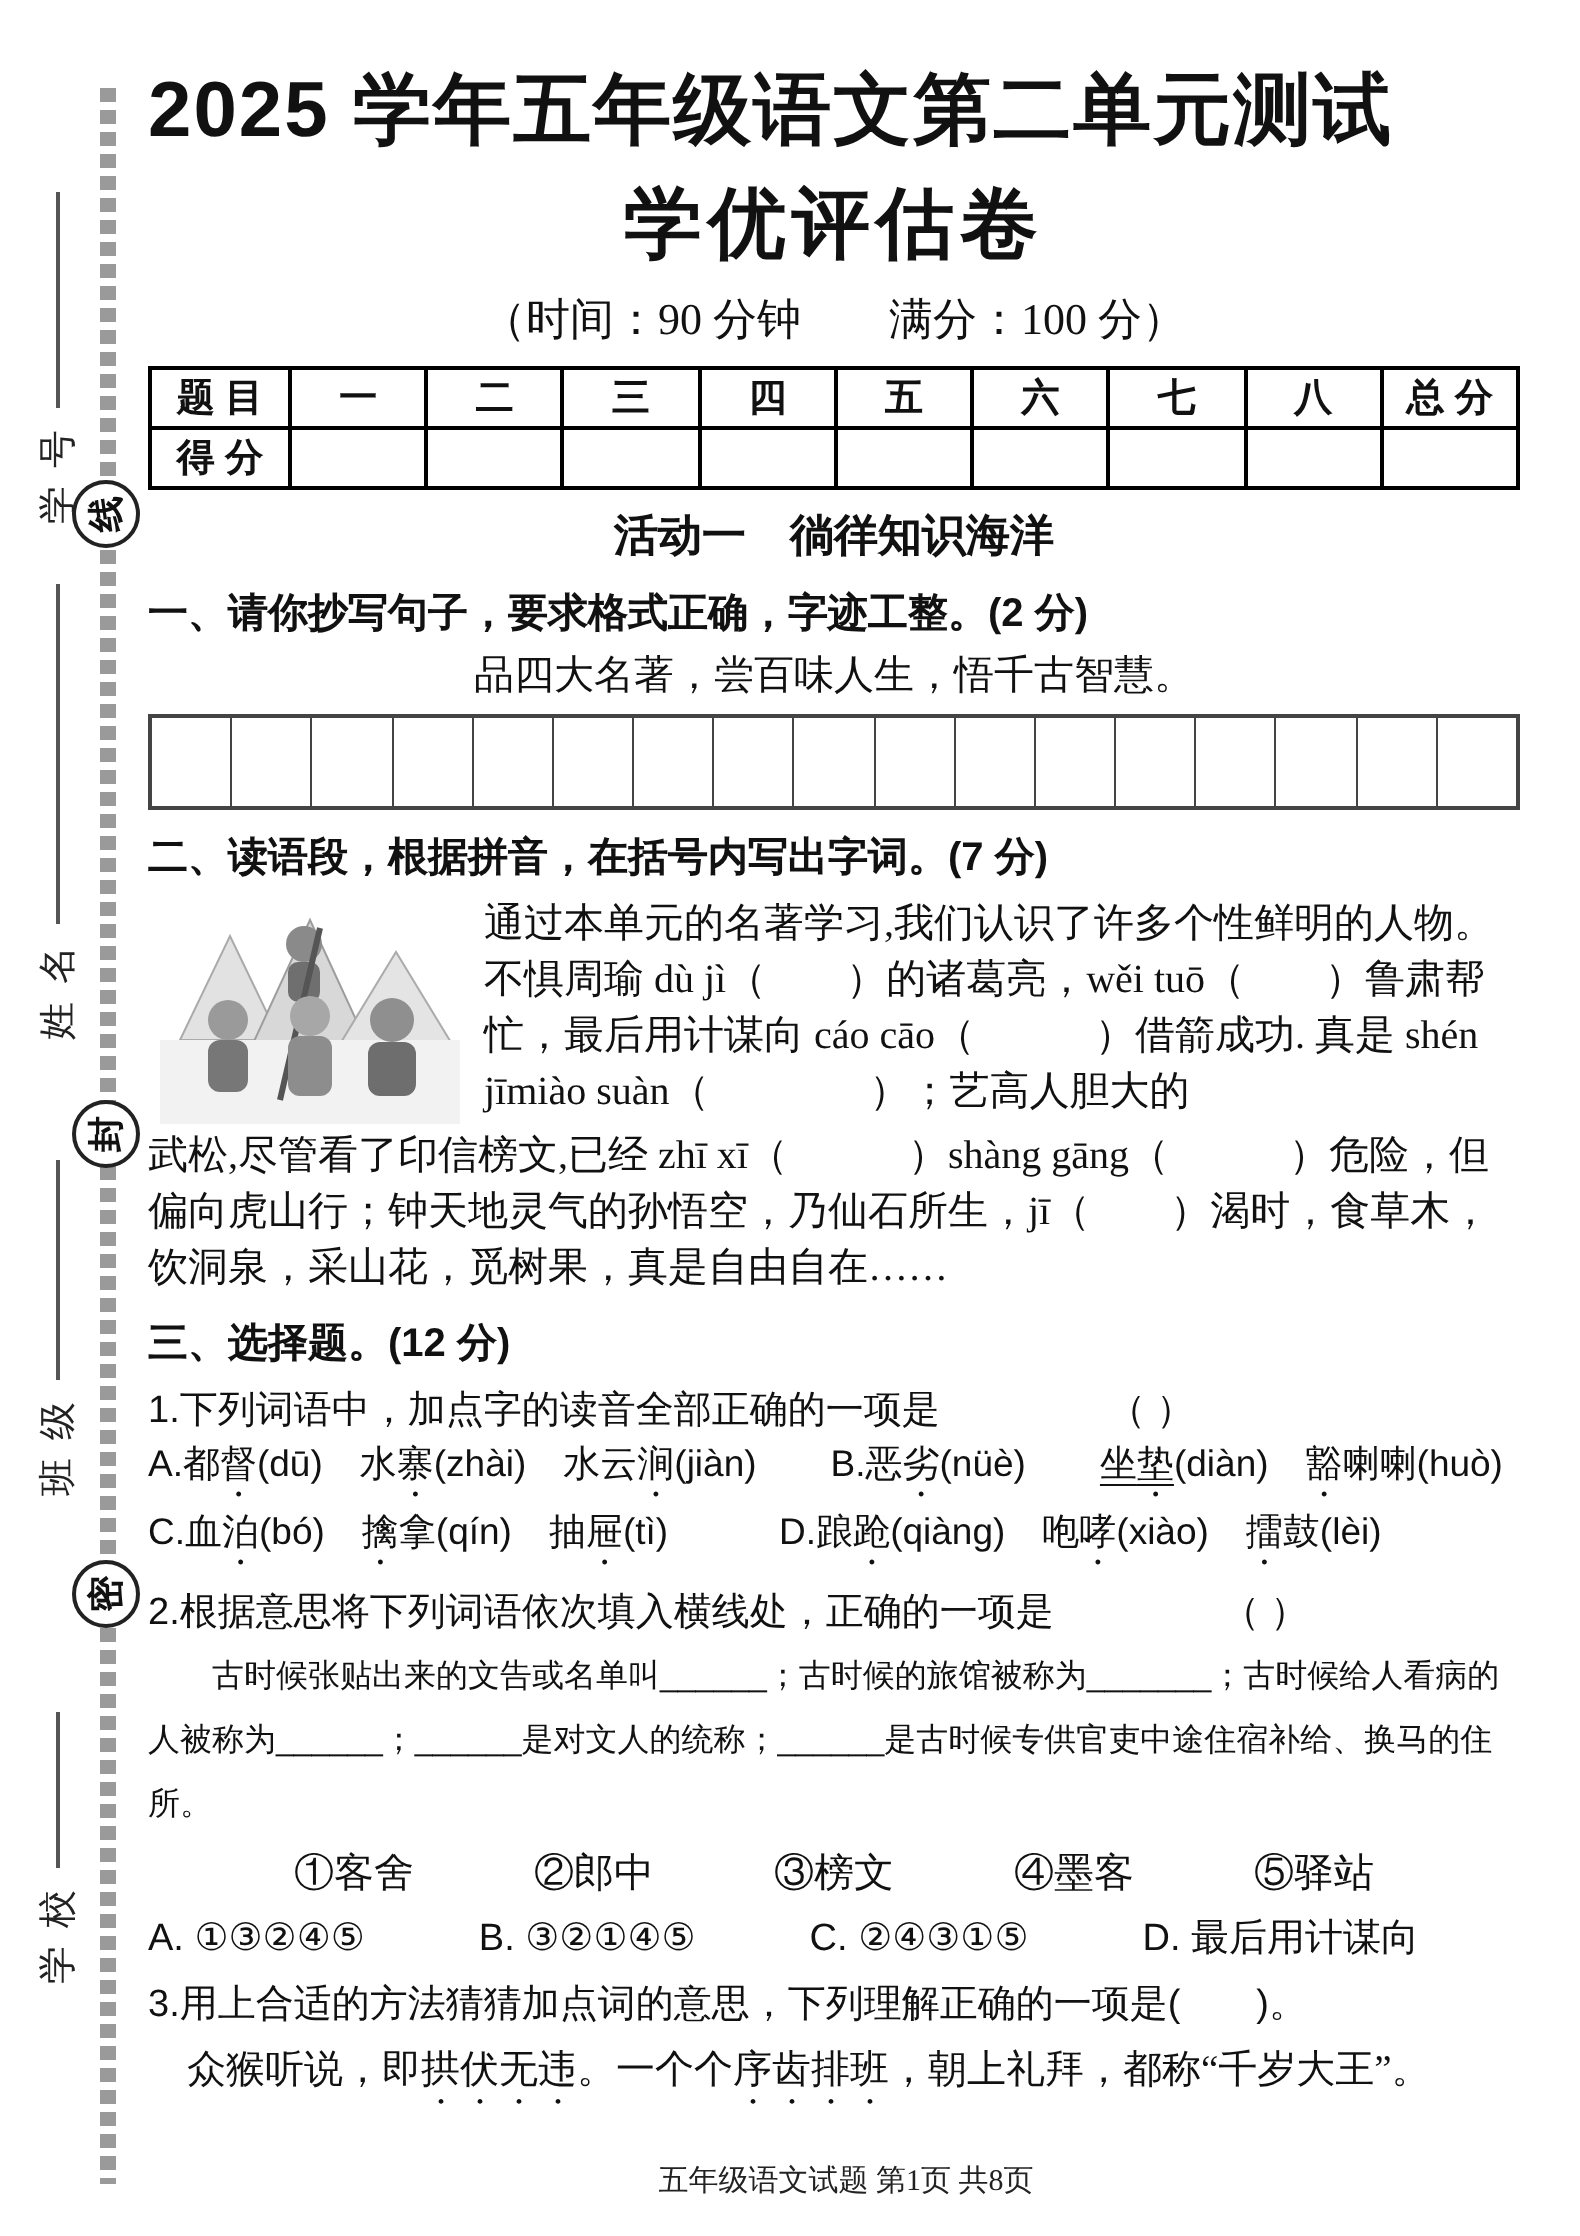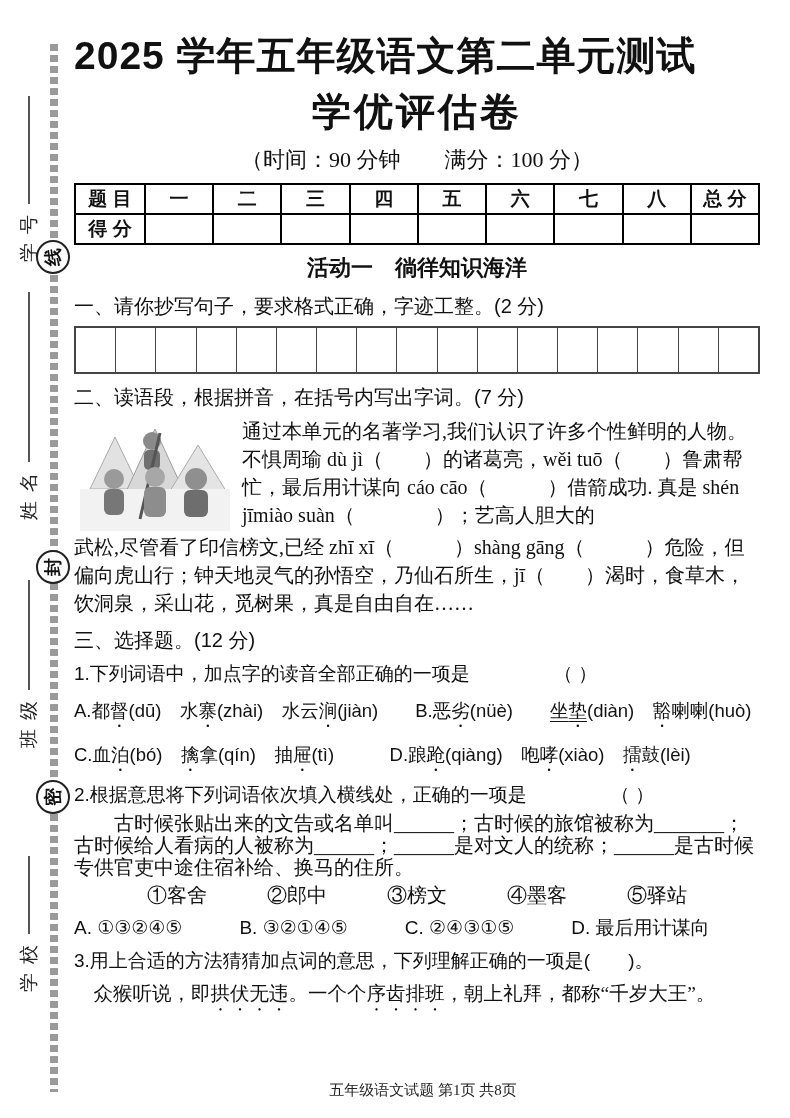--- a/index.html
+++ b/index.html
@@ -29,33 +29,33 @@
   .title1{font-size:39px;font-weight:bold;text-align:left;letter-spacing:1px;line-height:1.25;}
   .title2{font-size:39px;font-weight:bold;text-align:center;letter-spacing:3px;margin-top:4px;}
   .info{font-size:22px;text-align:center;margin-top:6px;font-family:"Liberation Serif",serif;}
   table.score{border-collapse:collapse;width:100%;margin-top:8px;table-layout:fixed;}
   table.score td{border:2px solid #000;text-align:center;font-size:19px;font-weight:bold;
     height:28px;padding:0;}
   table.score td.first{width:68px;}
   .intro{font-family:"Liberation Serif",serif;font-size:20px;line-height:27px;
     text-indent:2.6em;margin-top:8px;}
   .activity{font-size:22px;font-weight:bold;text-align:center;margin-top:8px;}
-  .sec-head{font-size:20px;font-weight:normal;margin-top:10px;}
+  .sec-head{font-size:20px;font-weight:bold;margin-top:10px;}
   .copy-sentence{font-family:"Liberation Serif",serif;font-size:20px;text-align:center;margin-top:4px;}
   .grid{display:flex;border:2px solid #444;height:44px;margin-top:6px;}
   .grid div{flex:1;border-right:1.5px solid #444;}
   .grid div:last-child{border-right:none;}
   .passage{margin-top:6px;font-family:"Liberation Serif",serif;font-size:20px;line-height:28px;}
   .passage .illu{float:left;width:150px;height:112px;margin:2px 12px 2px 6px;}
   .passage p{margin:0;}
   .clear{clear:both;}
   .stem{font-size:19px;margin-top:7px;}
   .stem .bracket{margin-left:84px;}
-  .opt-line{font-size:18.5px;margin-top:11px;}
-  .q2body{font-family:Liberation Serif, serif;font-size:20px;line-height:22px;
+  .opt-line{font-size:18.5px;margin-top:1px;}
+  .q2body{font-family:Liberation Sans, sans-serif;font-size:16px;line-height:32px;
     text-indent:2em;margin-top:4px;}
   .q2opts{font-family:"Liberation Serif",serif;font-size:20px;margin-top:4px;text-align:center;}
   .q2choices{font-size:19px;margin-top:6px;}
   .q3sentence{font-family:"Liberation Serif",serif;font-size:19.5px;margin-top:6px;text-indent:1em;}
   .em{
     -webkit-text-emphasis:filled dot;-webkit-text-emphasis-position:under left;
     text-emphasis:filled dot;text-emphasis-position:under left;
   }
   .u{text-decoration:underline;text-underline-offset:4px;}
   .footer{position:absolute;left:80px;width:686px;bottom:18px;text-align:center;
@@ -118,20 +118,21 @@
       <td></td>
       <td></td>
     </tr>
   </tbody>
     </table>
 
 
   <div class="activity">活动一　徜徉知识海洋</div>
 
   <div class="sec-head">一、请你抄写句子，要求格式正确，字迹工整。(2 分)</div>
+  <div class="copy-sentence">品四大名著，尝百味人生，悟千古智慧。</div>
   <div class="grid">
       <div></div>
       <div></div>
       <div></div>
       <div></div>
       <div></div>
       <div></div>
       <div></div>
       <div></div>
       <div></div>

